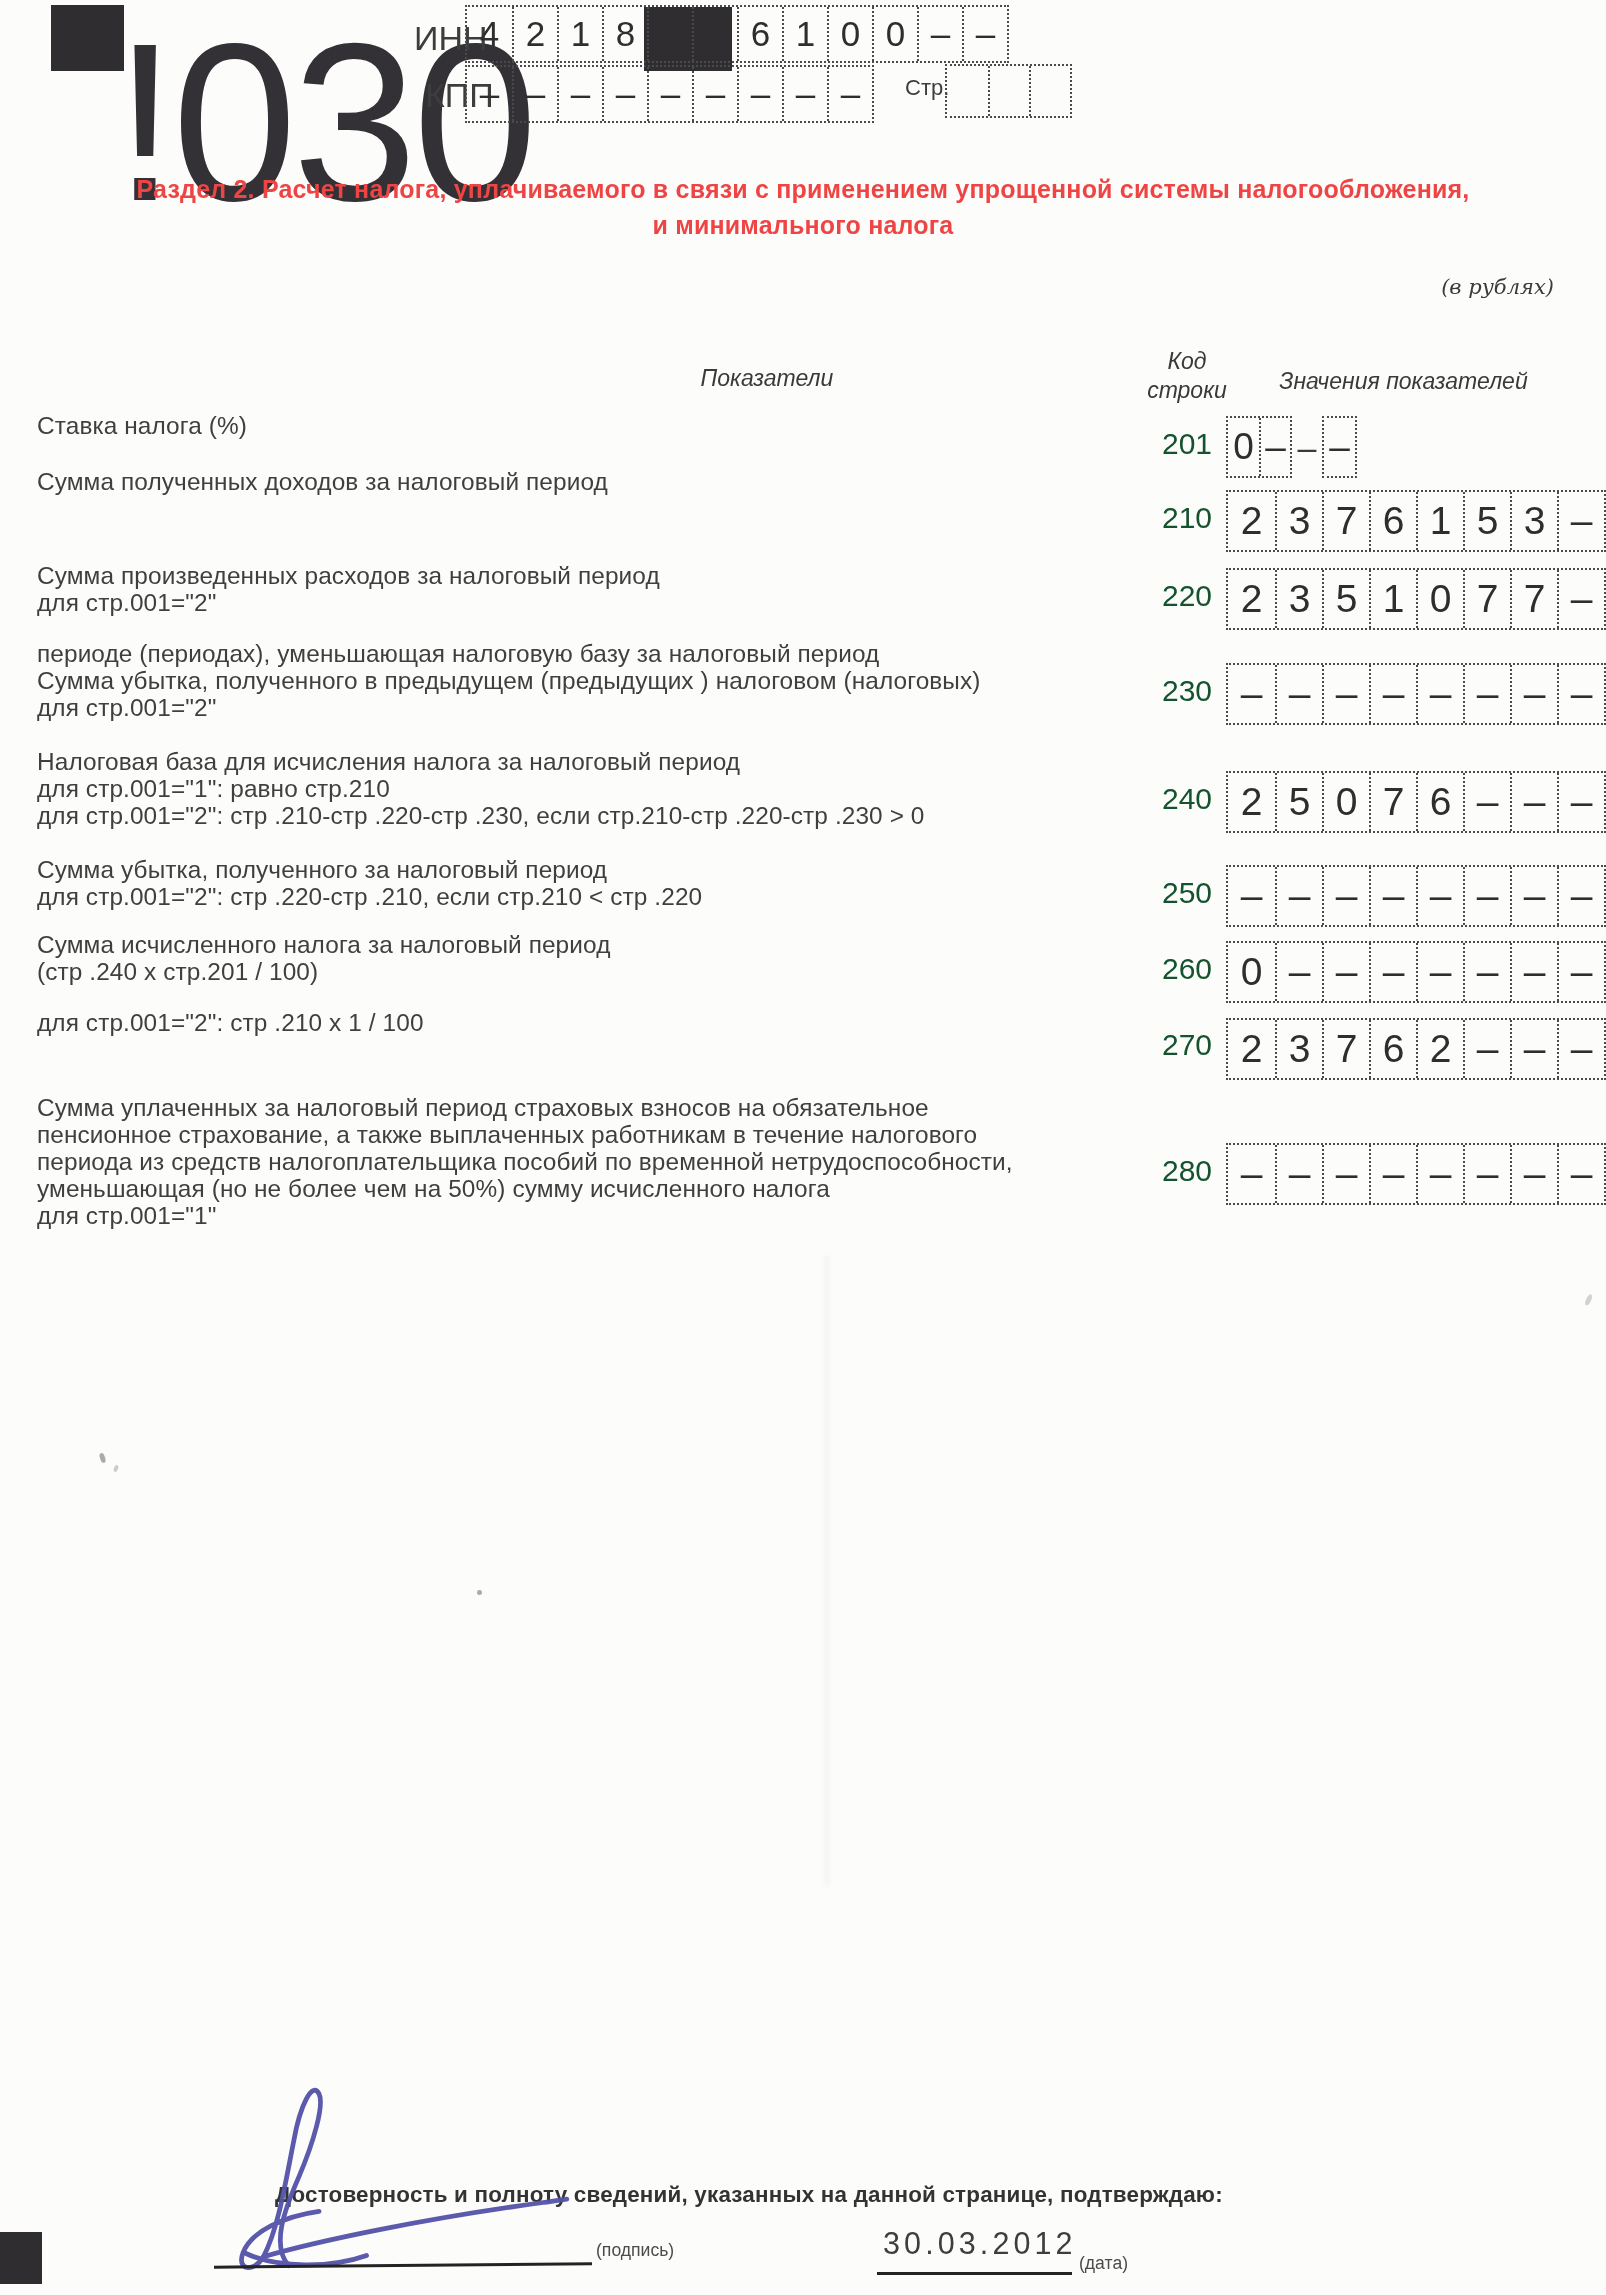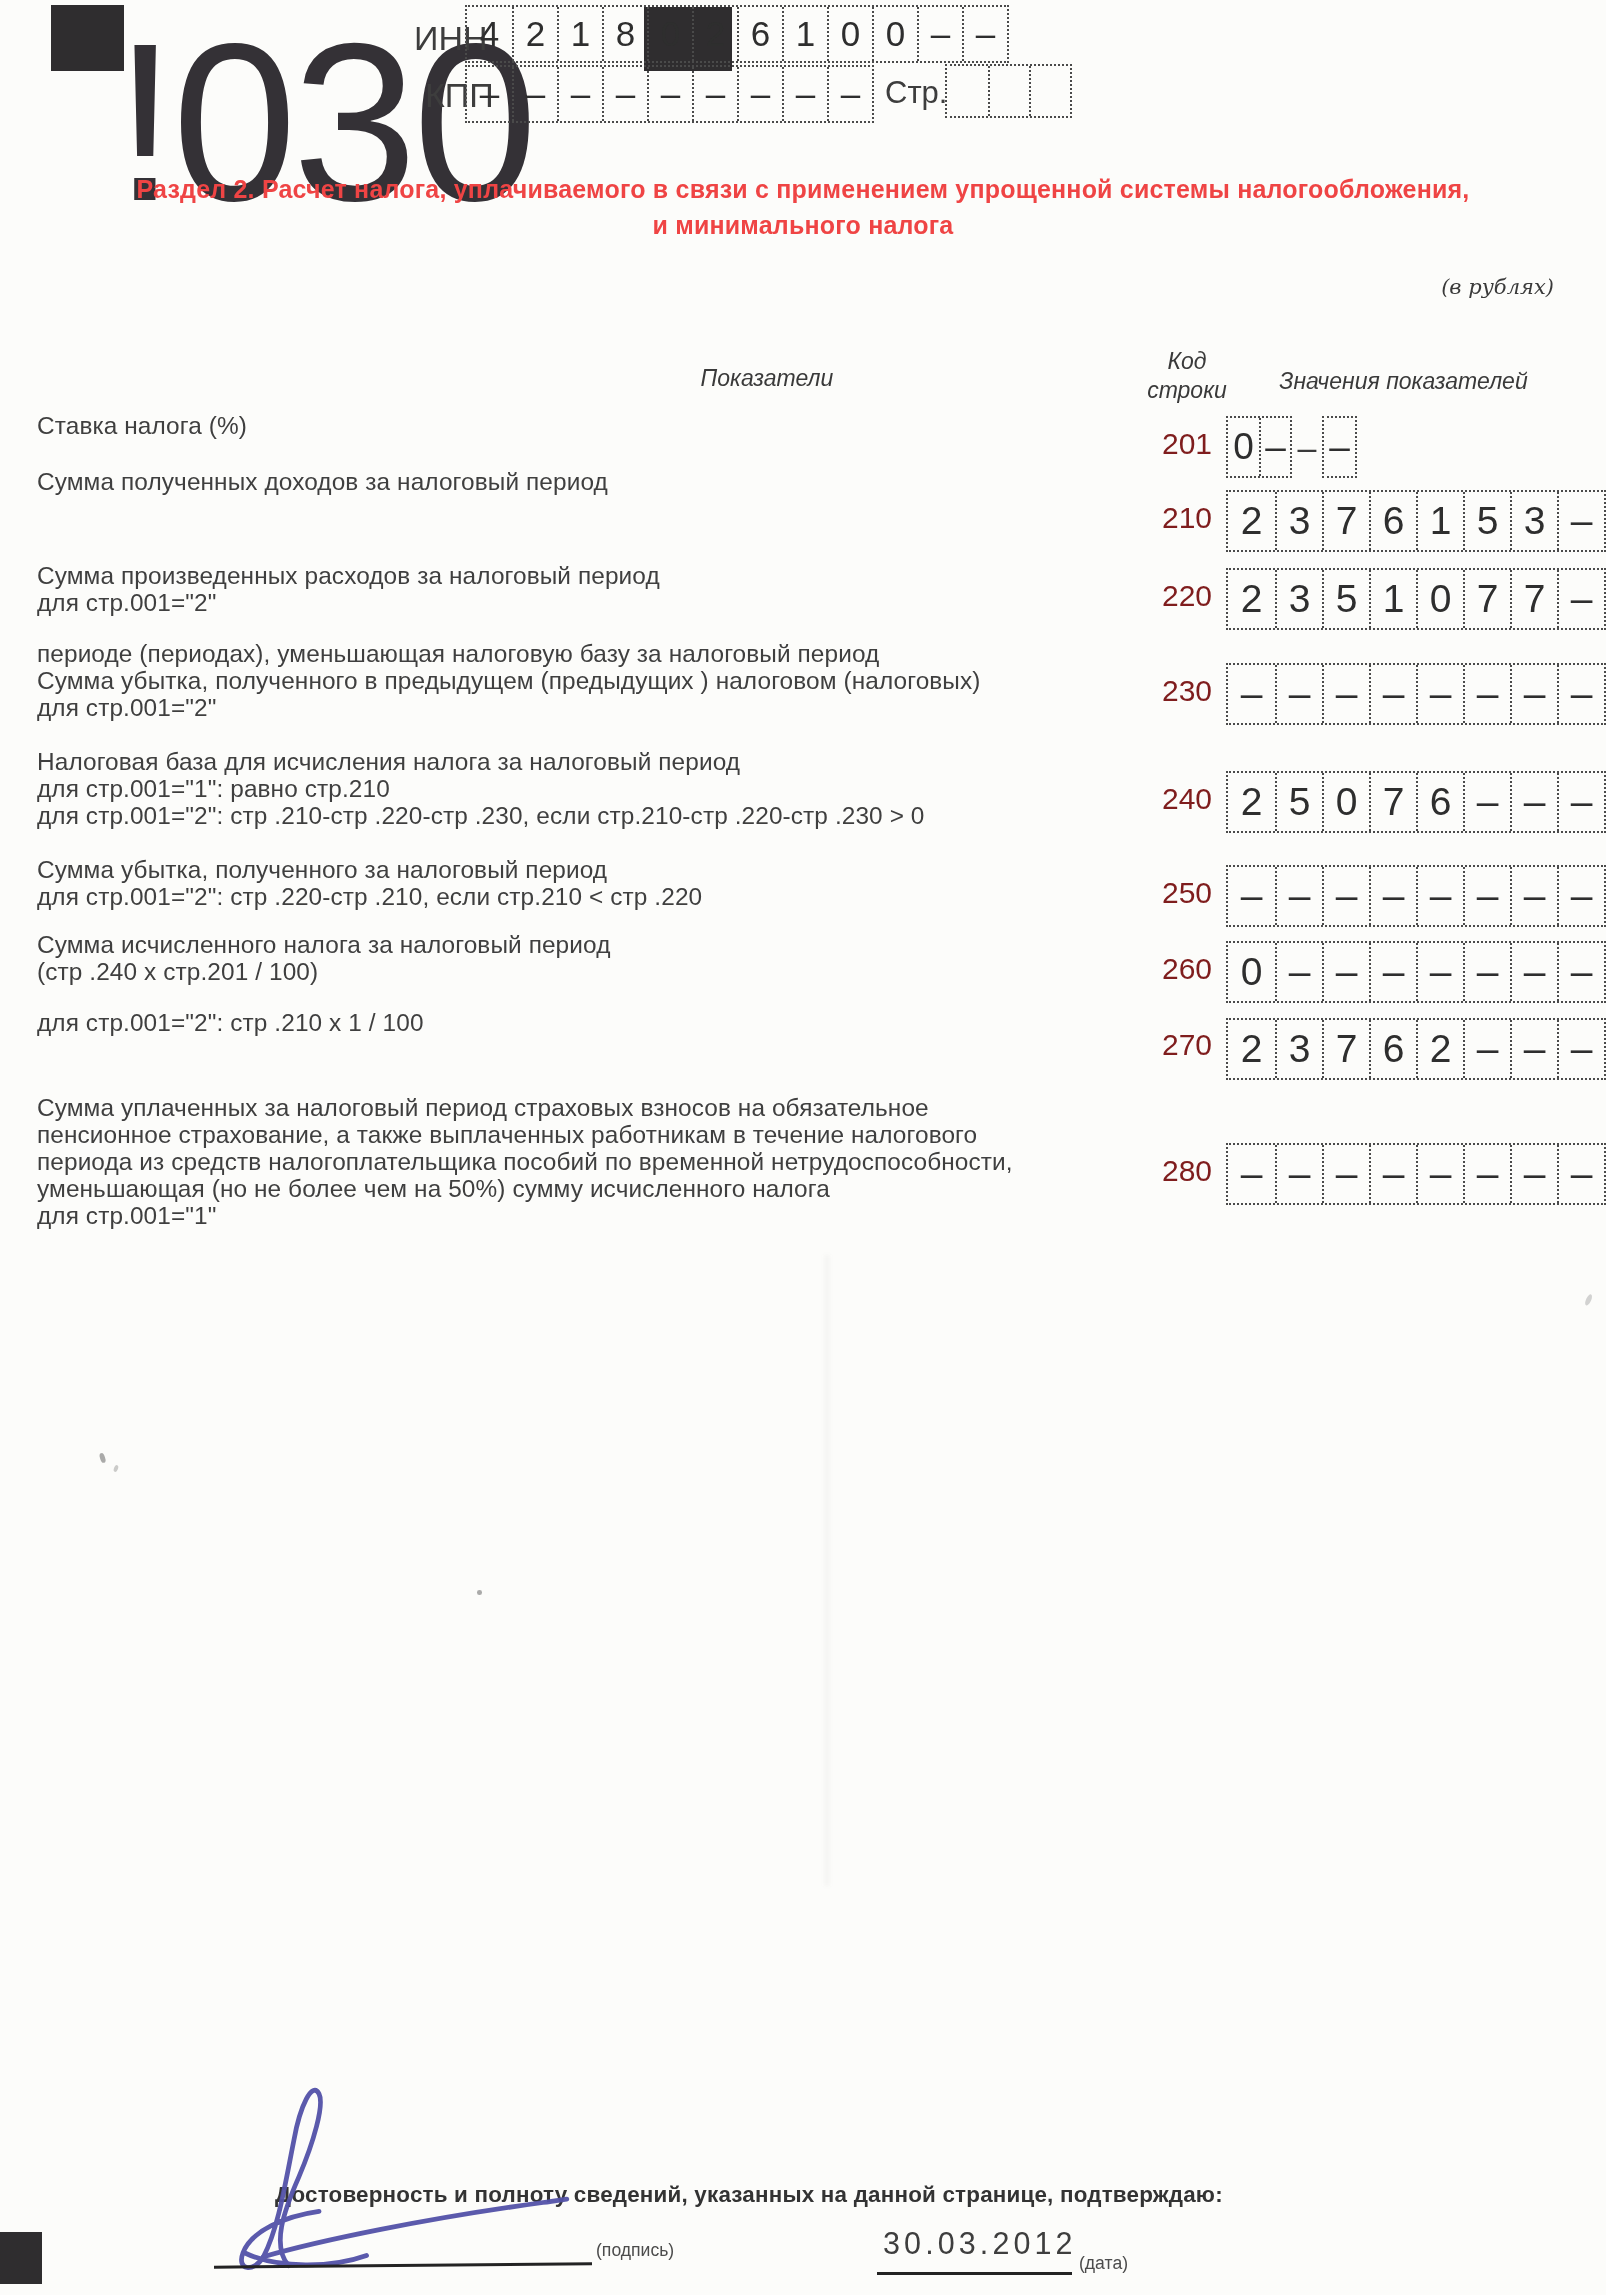--- a/index.html
+++ b/index.html
@@ -37,21 +37,21 @@
     position:absolute; left:1350px; top:275px; width:204px; text-align:right;
     font-family:"DejaVu Serif", serif; font-style:italic; font-size:21px; color:#3a3a3a;
   }
   .colhead{position:absolute; font-style:italic; font-size:23px; color:#3a3a3a; text-align:center;}
   .row-label{
     position:absolute; left:37px; width:1072px;
     font-size:24.4px; line-height:27px; color:#3f3f3f; letter-spacing:0.1px;
   }
   .row-code{
     position:absolute; left:1126px; width:122px; text-align:center;
-    font-size:30px; color:#7f1d1d;
+    font-size:30px; color:#14532d;
   }
   .conf{
     position:absolute; left:275px; top:2182px; white-space:nowrap;
     font-size:22.4px; font-weight:bold; color:#333; letter-spacing:0.2px;
   }
   .sig-line{position:absolute; left:214px; top:2264px; width:378px; height:3.4px; background:#232323; transform:rotate(-.5deg);}
   .date-line{position:absolute; left:877px; top:2272px; width:195px; height:2.7px; background:#232323;}
   .sub-label{position:absolute; font-size:17.6px; color:#4c4c4c;}
   .date-value{
     position:absolute; left:883px; top:2226px;
@@ -96,21 +96,21 @@
       <div class="cell top-cell">–</div>
       <div class="cell top-cell">–</div>
       <div class="cell top-cell">–</div>
       <div class="cell top-cell">–</div>
       <div class="cell top-cell">–</div>
       <div class="cell top-cell">–</div>
       <div class="cell top-cell">–</div>
       <div class="cell top-cell">–</div>
     </div>
 
-  <div class="fld-label" style="left:885px; top:75px; font-size:31px;">Стр.</div>
+  <div class="fld-label" style="left:905px; top:75px; font-size:22px;">Стр.</div>
   <div class="cellrow" id="str-cells" style="left:945px; top:64px;">
       <div class="cell str-cell"></div>
       <div class="cell str-cell"></div>
       <div class="cell str-cell"></div>
     </div>
 
   <div class="title">
     <div>Раздел 2. Расчет налога, уплачиваемого в связи с применением упрощенной системы налогообложения,</div>
     <div>и минимального налога</div>
   </div>

